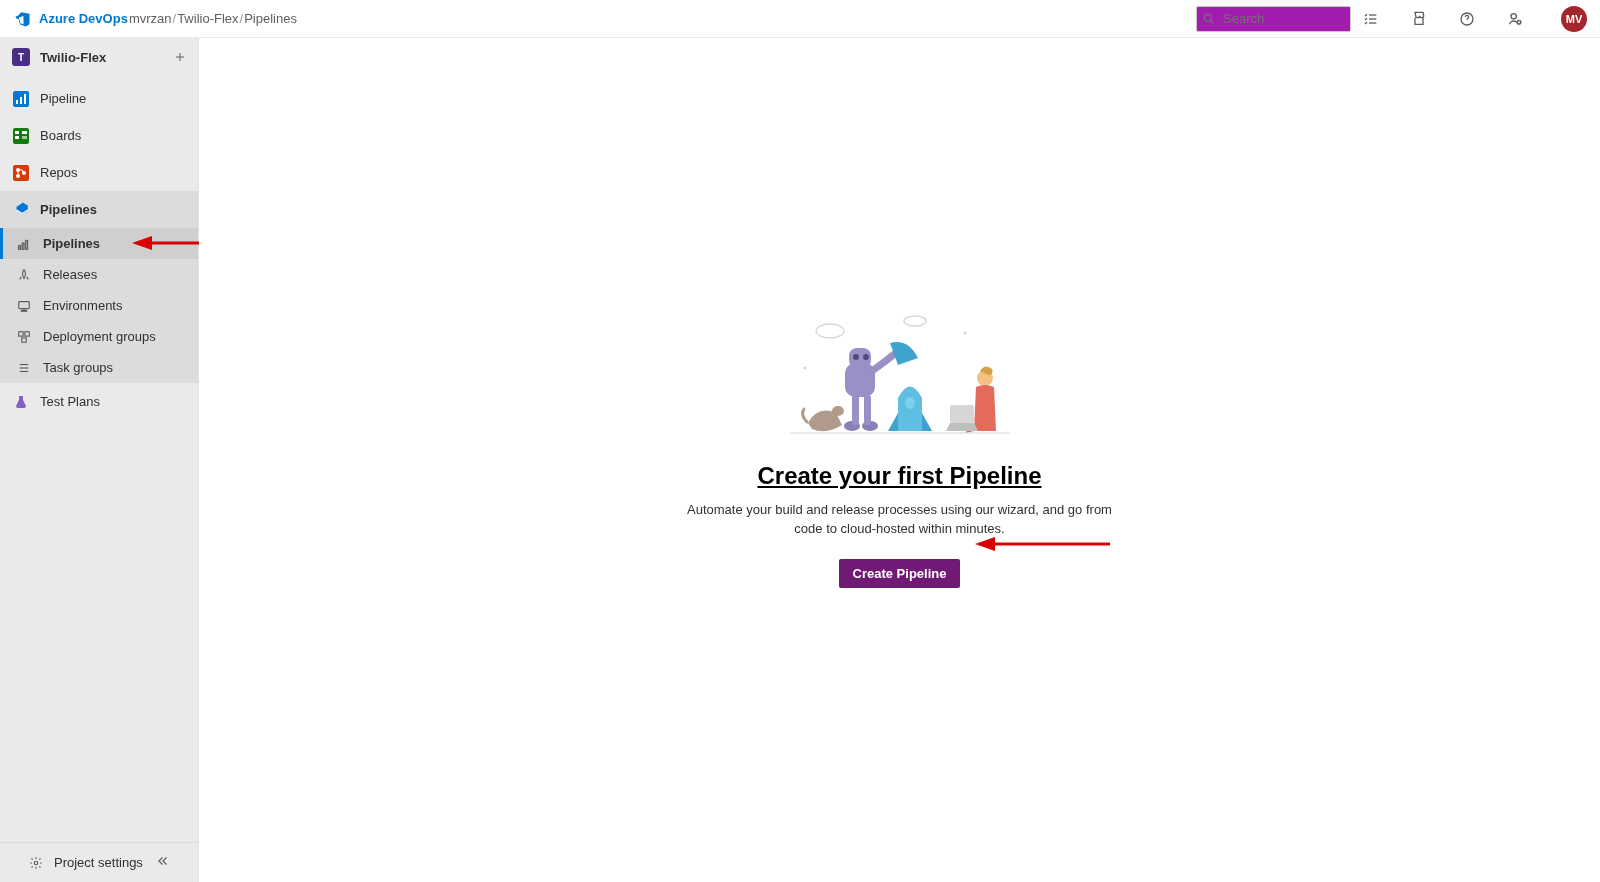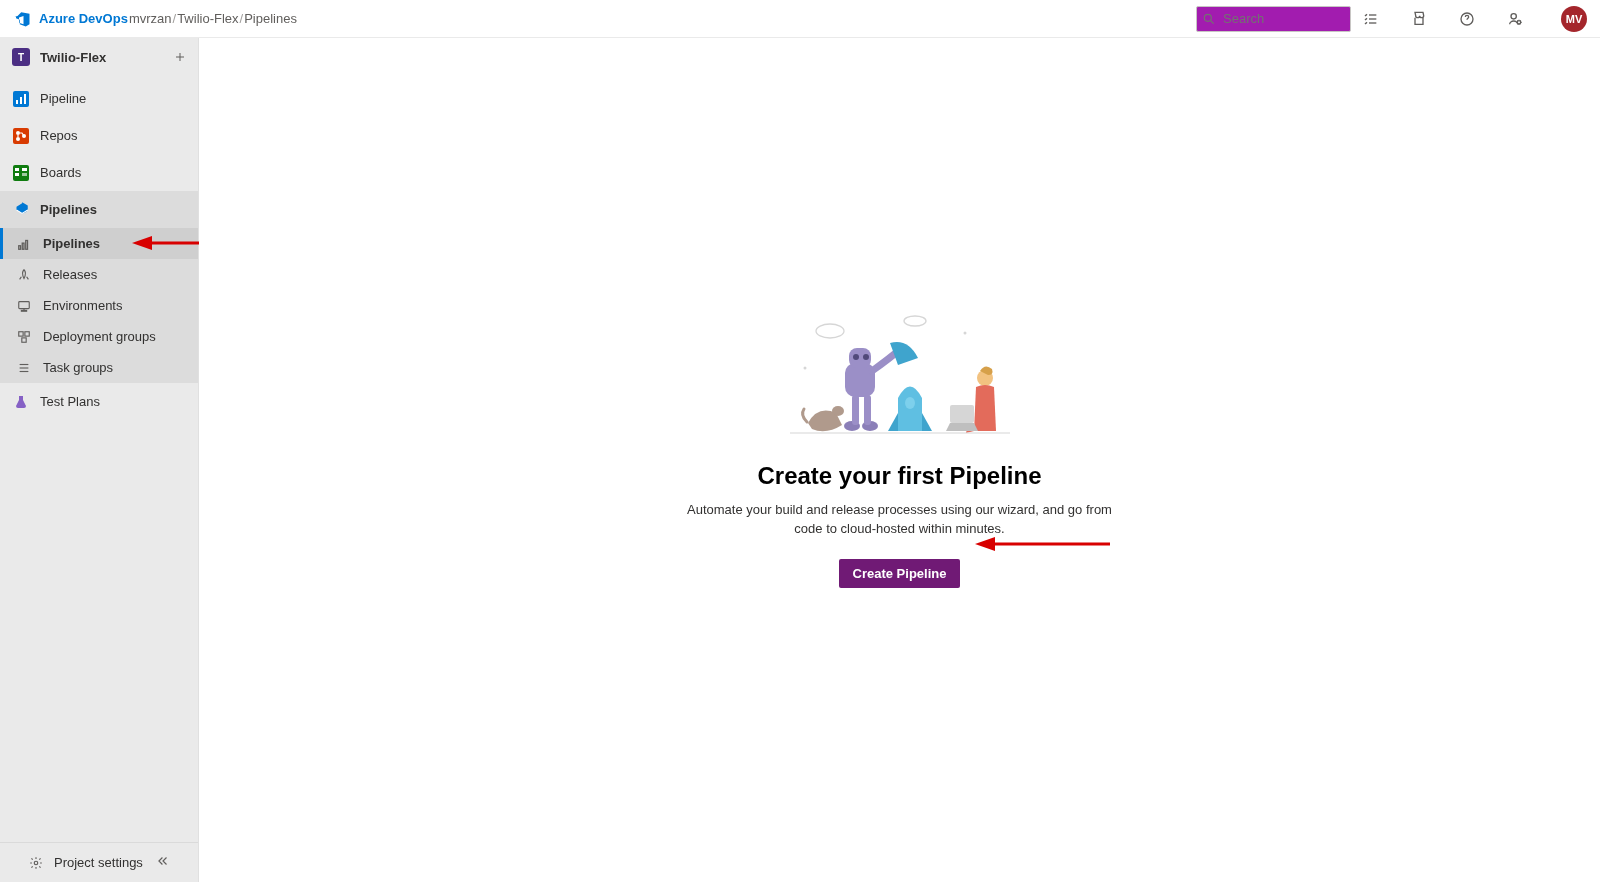--- a/index.html
+++ b/index.html
@@ -158,20 +158,21 @@
     text-align: center;
     max-width: 440px;
     transform: translateY(-10px);
   }
   .illus { margin-bottom: 16px; }
   .empty-state h1 {
     font-size: 24px;
     font-weight: 700;
     margin-bottom: 10px;
     color: #000;
+    text-decoration: underline;
   }
   .empty-state p {
     font-size: 13px;
     color: #323130;
     line-height: 1.5;
     margin-bottom: 20px;
   }
   .primary-btn {
     display: inline-block;
     background: #701a75;
@@ -281,41 +282,41 @@
               <rect x="7" y="6" width="2" height="7" fill="#fff"></rect>
               <rect x="11" y="3" width="2" height="10" fill="#fff"></rect>
             </svg>
         </span>
         <span>Pipeline</span>
       </div>
 
       <div class="nav-item">
         <span class="navicon">
           <svg width="16" height="16" viewBox="0 0 16 16">
+              <rect width="16" height="16" rx="2" fill="#107c10"></rect>
+              <rect x="2" y="3" width="4" height="3" fill="#fff"></rect>
+              <rect x="2" y="8" width="4" height="3" fill="#fff"></rect>
+              <rect x="9" y="3" width="5" height="3" fill="#fff"></rect>
+              <rect x="9" y="8" width="5" height="3" fill="#fff" opacity="0.6"></rect>
+            </svg>
+        </span>
+        <span>Boards</span>
+      </div>
+
+      <div class="nav-item">
+        <span class="navicon">
+          <svg width="16" height="16" viewBox="0 0 16 16">
               <rect width="16" height="16" rx="2" fill="#d83b01"></rect>
               <circle cx="5" cy="5" r="2" fill="#fff"></circle>
               <circle cx="5" cy="11" r="2" fill="#fff"></circle>
               <circle cx="11" cy="8" r="2" fill="#fff"></circle>
               <path d="M5 7v2M7 5h2l2 3" stroke="#fff" stroke-width="1.2" fill="none"></path>
             </svg>
         </span>
         <span>Repos</span>
-      </div>
-
-      <div class="nav-item">
-        <span class="navicon">
-          <svg width="16" height="16" viewBox="0 0 16 16">
-              <rect width="16" height="16" rx="2" fill="#107c10"></rect>
-              <rect x="2" y="3" width="4" height="3" fill="#fff"></rect>
-              <rect x="2" y="8" width="4" height="3" fill="#fff"></rect>
-              <rect x="9" y="3" width="5" height="3" fill="#fff"></rect>
-              <rect x="9" y="8" width="5" height="3" fill="#fff" opacity="0.6"></rect>
-            </svg>
-        </span>
-        <span>Boards</span>
       </div>
 
       <div class="nav-item section-active">
         <span class="navicon">
           <svg width="18" height="18" viewBox="0 0 16 16">
               <path d="M9 1l5 3v3c0 3-5 4-5 4L4 8V5l5-3z" fill="#0078d4"></path>
               <path d="M4 8l5 3 5-3" fill="none" stroke="#fff" stroke-width="1"></path>
             </svg>
         </span>
         <span>Pipelines</span>

